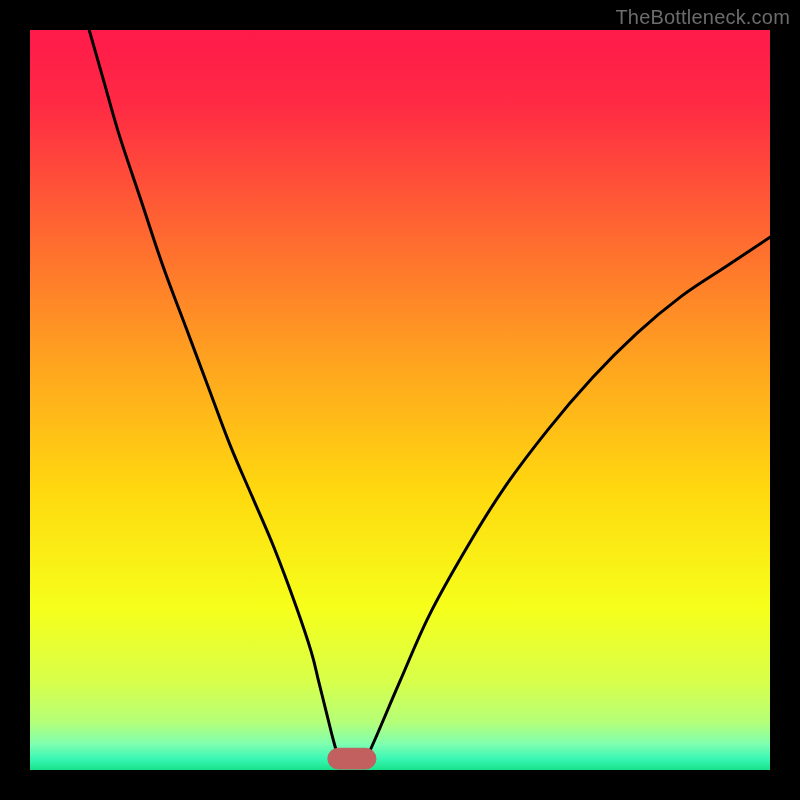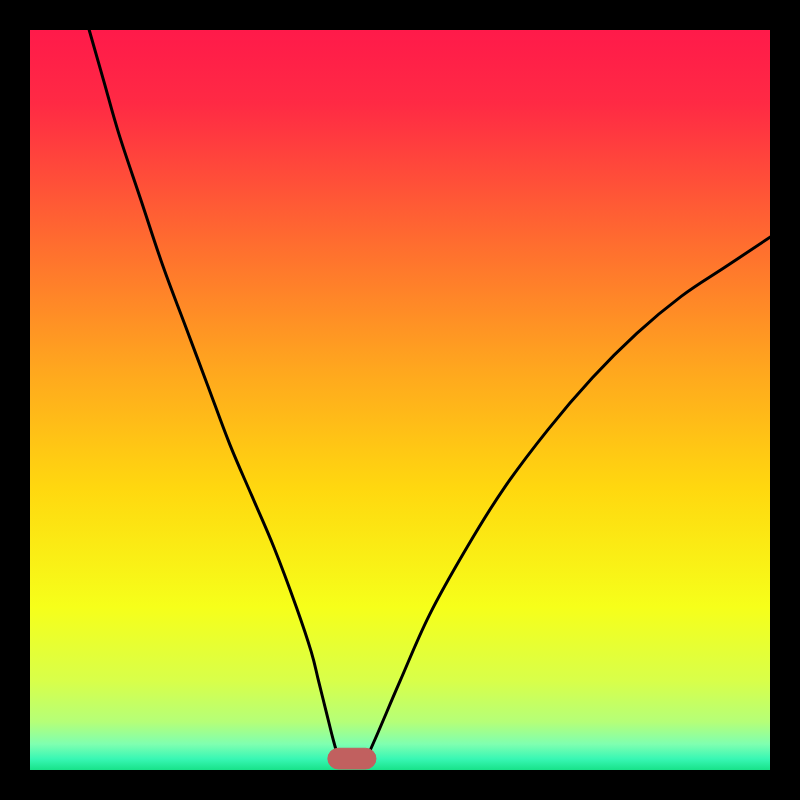--- a/index.html
+++ b/index.html
@@ -36,20 +36,21 @@
     width: 740px;
     height: 740px;
     display: block;
   }
 </style>
 </head>
 <body>
 
 <div class="frame">
 
+  <div class="watermark">TheBottleneck.com</div>
 
   <svg class="chart" viewBox="0 0 740 740" preserveAspectRatio="none">
     <defs>
       <linearGradient id="bg-grad" x1="0" y1="0" x2="0" y2="1">
       <stop offset="0%" stop-color="#ff1a4a"></stop>
           <stop offset="10%" stop-color="#ff2a44"></stop>
           <stop offset="28.000000000000004%" stop-color="#ff6a30"></stop>
           <stop offset="45%" stop-color="#ffa41f"></stop>
           <stop offset="62%" stop-color="#ffd80f"></stop>
           <stop offset="78%" stop-color="#f6ff1a"></stop>

